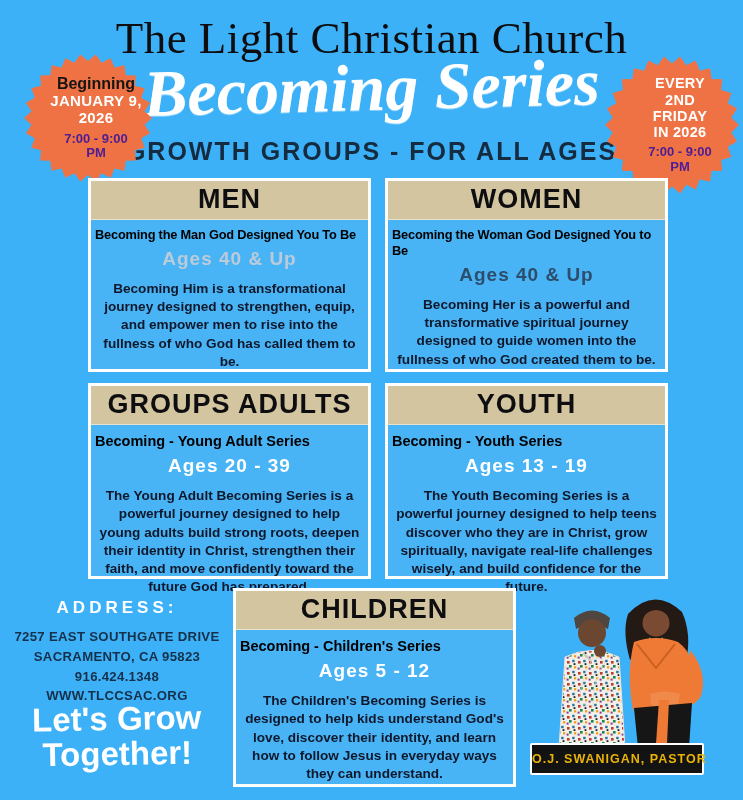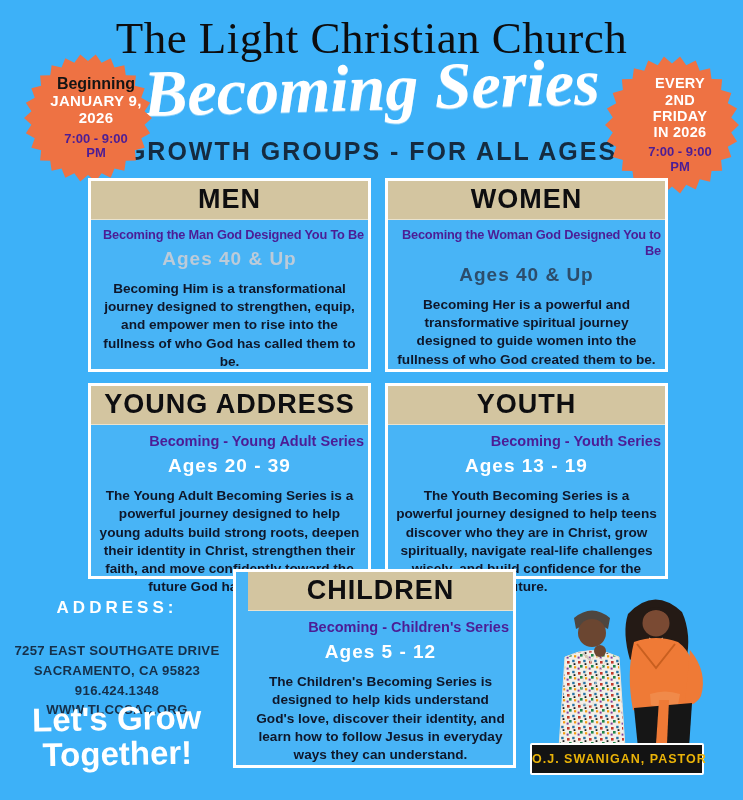--- a/index.html
+++ b/index.html
@@ -42,43 +42,43 @@
   .gap-top{margin-top:5px;}
   
   .card{
     position:absolute;border:3px solid #ffffff;background:#48b4f6;
     box-sizing:border-box;
   }
   .card-men{left:88px;top:178px;width:283px;height:194px;}
   .card-women{left:385px;top:178px;width:283px;height:194px;}
   .card-ya{left:88px;top:383px;width:283px;height:196px;}
   .card-youth{left:385px;top:383px;width:283px;height:196px;}
-  .card-children{left:233px;top:569px;width:283px;height:199px;padding-left:12px;}
+  .card-children{left:233px;top:588px;width:283px;height:199px;}
   .card-header{
     background:#d3c5a0;color:#0e0e10;text-align:center;
     font-size:27px;font-weight:700;letter-spacing:1px;padding:3px 0 4px;
     border-bottom:1px solid #e9e2cd;
   }
   .card-sub{
-    color:#4c1d95;font-weight:700;font-size:14.5px;text-align:right;
+    color:#000000;font-weight:700;font-size:14.5px;text-align:left;
     margin:7px 4px 0;line-height:1.25;
   }
   .card-sub.long{font-size:12.8px;letter-spacing:-.2px;}
   .card-ages{font-weight:700;font-size:19px;text-align:center;margin-top:5px;letter-spacing:1px;}
   .ages-muted{color:#bccbd9;}
   .ages-navy{color:#2c4d6b;}
   .ages-white{color:#ffffff;}
   .card-body{
     color:#0f172a;font-weight:700;font-size:13.6px;line-height:1.34;
     text-align:center;margin:10px 7px 0;
   }
   
   .address{position:absolute;left:0;top:598px;width:234px;text-align:center;}
   .address-label{color:#ffffff;font-weight:700;font-size:17px;letter-spacing:4px;}
-  .address-lines{margin-top:23px;color:#16304a;font-weight:700;font-size:13.2px;line-height:1.5;letter-spacing:.3px;}
+  .address-lines{margin-top:9px;color:#16304a;font-weight:700;font-size:13.2px;line-height:1.5;letter-spacing:.3px;}
   .tagline{
     position:absolute;left:0;top:702px;width:234px;text-align:center;
     color:#ffffff;font-weight:700;font-size:33px;line-height:1.06;
     transform:rotate(-1deg);
   }
   
   .pastor-photo{position:absolute;left:521px;top:582px;width:202px;height:166px;}
   .pastor-photo svg{width:100%;height:100%;display:block;}
   .pastor-caption{
     position:absolute;left:530px;top:743px;width:174px;box-sizing:border-box;
@@ -131,21 +131,21 @@
   </section>
 
   <section class="card card-women">
     <div class="card-header">WOMEN</div>
     <div class="card-sub long">Becoming the Woman God Designed You to Be</div>
     <div class="card-ages ages-navy">Ages 40 &amp; Up</div>
     <p class="card-body">Becoming Her is a powerful and transformative spiritual journey designed to guide women into the fullness of who God created them to be.</p>
   </section>
 
   <section class="card card-ya">
-    <div class="card-header">YOUNG ADDRESS</div>
+    <div class="card-header">GROUPS ADULTS</div>
     <div class="card-sub">Becoming - Young Adult Series</div>
     <div class="card-ages ages-white">Ages 20 - 39</div>
     <p class="card-body">The Young Adult Becoming Series is a powerful journey designed to help young adults build strong roots, deepen their identity in Christ, strengthen their faith, and move confidently toward the future God has prepared.</p>
   </section>
 
   <section class="card card-youth">
     <div class="card-header">YOUTH</div>
     <div class="card-sub">Becoming - Youth Series</div>
     <div class="card-ages ages-white">Ages 13 - 19</div>
     <p class="card-body">The Youth Becoming Series is a powerful journey designed to help teens discover who they are in Christ, grow spiritually, navigate real-life challenges wisely, and build confidence for the future.</p>

